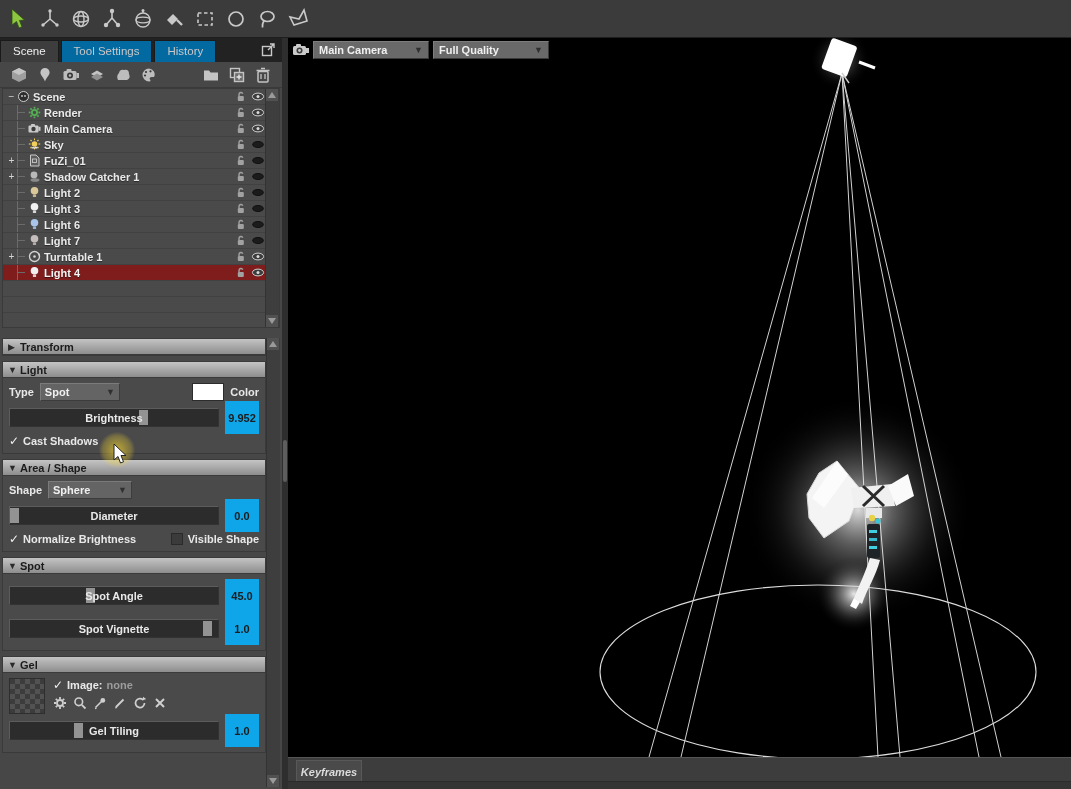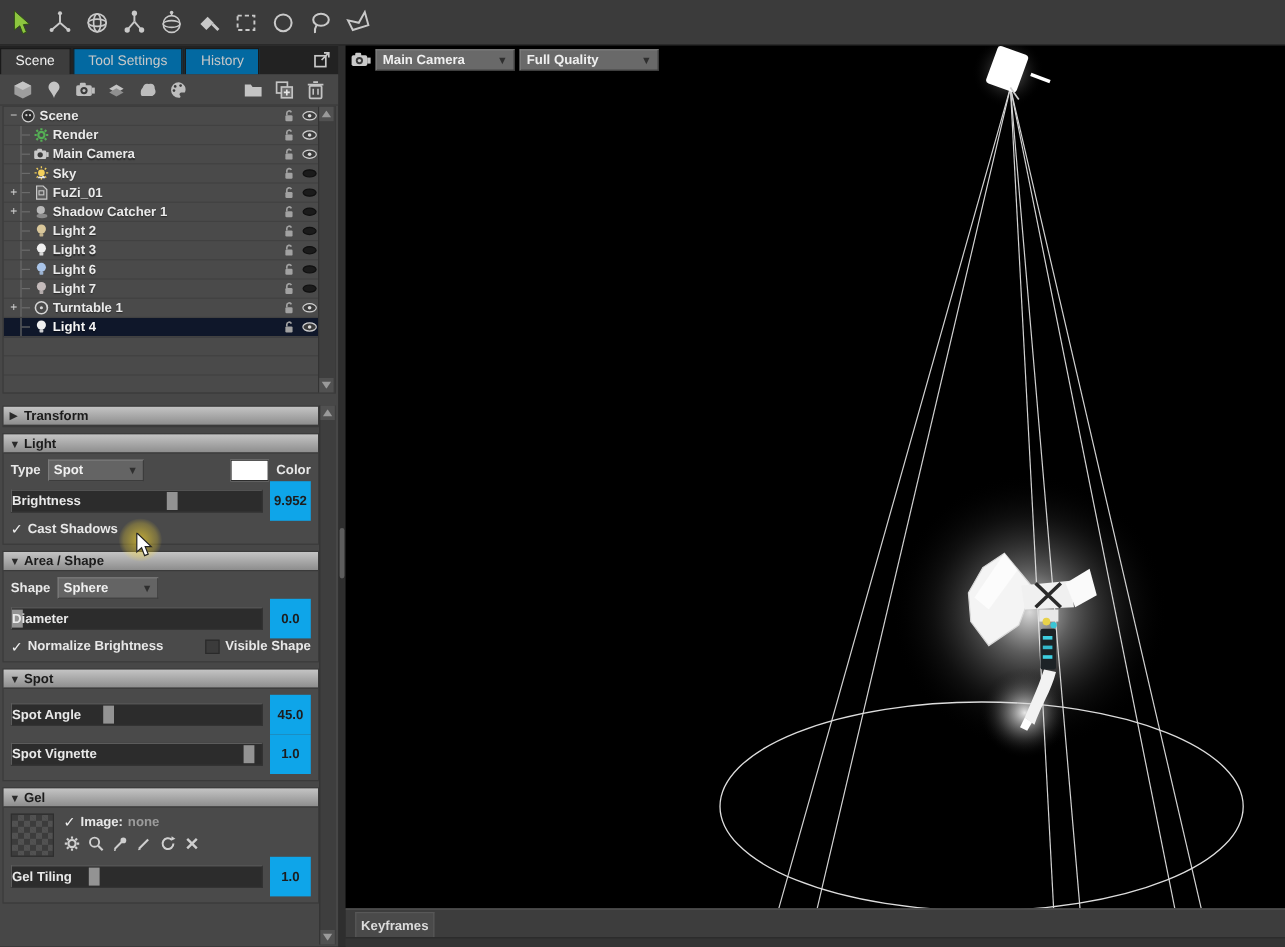--- a/index.html
+++ b/index.html
@@ -28,21 +28,21 @@
 
   
   #filter-row{left:0;top:24px;width:282px;height:26px;background:#474747;display:flex;align-items:center;padding:0 6px;box-sizing:border-box;border-bottom:1px solid #3a3a3a;}
   .filter-btn{width:26px;height:20px;display:flex;align-items:center;justify-content:center;}
   .filter-spacer{flex:1;}
 
   
   #tree-wrap{left:2px;top:50px;width:278px;height:240px;background:#4a4a4a;border:1px solid #3a3a3a;box-sizing:border-box;}
   #tree-rows{position:absolute;left:0;top:0;right:13px;bottom:0;overflow:hidden;}
   .trow{height:15px;display:flex;align-items:center;border-bottom:1px solid #414141;position:relative;padding-left:3px;}
-  .trow.selected{background:#0f172a;}
+  .trow.selected{background:#7f1d1d;}
   .trow .expander{width:11px;text-align:center;color:#d5d5d5;font-size:10px;flex:none;}
   .trow .branch{width:10px;flex:none;border-left:1px solid #6b6b6b;height:15px;position:relative;}
   .trow .branch.elbow::after{content:"";position:absolute;left:0;top:7px;width:7px;border-top:1px solid #6b6b6b;}
   .trow .ticon{width:13px;height:13px;flex:none;margin-right:3px;display:flex;align-items:center;justify-content:center;}
   .trow .tlabel{flex:1;color:#eaeaea;font-weight:bold;font-size:11px;text-shadow:0 1px 1px rgba(0,0,0,.45);white-space:nowrap;overflow:hidden;}
   .trow.selected .tlabel{color:#f5f5f5;text-shadow:0 1px 1px rgba(0,0,0,.55);}
   .trow .lockcol,.trow .eyecol{width:17px;flex:none;display:flex;justify-content:center;}
   
   .vscroll{position:absolute;top:0;bottom:0;right:0;width:13px;background:#3e3e3e;border-left:1px solid #333;}
   .sbtn{position:absolute;left:0;width:12px;height:12px;background:#515151;display:flex;align-items:center;justify-content:center;}
@@ -58,21 +58,21 @@
   .ghead .tri{width:12px;font-size:9px;color:#2a2a2a;}
   .gbody{padding:5px 6px;}
   .prow{display:flex;align-items:center;margin:0 0;}
   .plabel{color:#e8e8e8;font-weight:bold;margin-right:6px;}
   .dropdown{background:#646464;border:1px solid #7b7b7b;border-bottom-color:#3c3c3c;border-right-color:#3c3c3c;
             height:18px;display:flex;align-items:center;color:#f0f0f0;font-weight:bold;padding:0 4px;box-sizing:border-box;}
   .dropdown .dtext{flex:1;}
   .dropdown .dtri{color:#2f2f2f;font-size:9px;margin-left:6px;}
   .swatch{width:30px;height:16px;background:#fff;border:1px solid #2c2c2c;}
   .slider{flex:1;height:17px;background:#2c2c2c;border:1px solid #5c5c5c;border-right-color:#333;border-bottom-color:#333;
-          position:relative;display:flex;align-items:center;}
+          position:relative;display:flex;align-items:center;justify-content:center;}
   .slider .slabel{color:#e9e9e9;font-weight:bold;z-index:2;position:relative;}
   .slider .handle{position:absolute;top:1px;bottom:1px;width:9px;background:#939393;z-index:1;}
   .valbox{width:34px;height:33px;background:#0ea5e9;color:#1d1d1d;font-weight:bold;margin-left:6px;
           display:flex;align-items:center;justify-content:center;}
   .check{color:#f2f2f2;font-weight:bold;margin-right:4px;font-size:12px;}
   .uncheck{width:10px;height:10px;background:#3b3b3b;border:1px solid #2a2a2a;margin-right:5px;display:inline-block;}
   .cklabel{color:#e8e8e8;font-weight:bold;}
   #gel-thumb{width:34px;height:34px;border:1px solid #2e2e2e;background-color:#3c3c3c;
      background-image:linear-gradient(45deg,#525252 25%,transparent 25%,transparent 75%,#525252 75%),
                       linear-gradient(45deg,#525252 25%,transparent 25%,transparent 75%,#525252 75%);
@@ -90,21 +90,21 @@
   #viewport{left:288px;top:38px;width:783px;height:719px;background:#000;overflow:hidden;}
   #vp-bar{position:absolute;left:4px;top:3px;display:flex;align-items:center;gap:4px;z-index:5;}
   .vp-drop{width:116px;height:18px;background:#696969;border:1px solid #7d7d7d;border-bottom-color:#3a3a3a;border-right-color:#3a3a3a;
            color:#f0f0f0;font-weight:bold;display:flex;align-items:center;padding:0 5px;box-sizing:border-box;}
   .vp-drop .dtext{flex:1;} .vp-drop .dtri{color:#2f2f2f;font-size:9px;}
   #vp-scene{position:absolute;left:0;top:0;}
 
   
   #kf-bar{left:288px;top:757px;width:783px;height:32px;background:#3d3d3d;border-top:1px solid #555;box-sizing:border-box;}
   #kf-tab{position:absolute;left:8px;top:2px;width:64px;height:22px;background:#4a4a4a;border:1px solid #585858;
-          border-bottom:none;color:#dcdcdc;font-weight:bold;display:flex;align-items:center;justify-content:center;}
+          border-bottom:none;color:#dcdcdc;font-weight:bold;display:flex;align-items:center;justify-content:center;font-style:italic;}
   #kf-strip{position:absolute;left:0;bottom:0;width:100%;height:7px;background:#343434;border-top:1px solid #2b2b2b;}
 </style>
 </head>
 <body>
 
 <div id="top-toolbar" class="abs">
     <div class="tool-btn">
       <svg width="22" height="22" viewBox="0 0 22 22">
         <polygon points="4,1 4,17 8.5,13.5 11,20 14,18.8 11.5,12.5 16.5,12" fill="#8dc63f" stroke="#2f4f14" stroke-width="0.8"></polygon>
       </svg>

